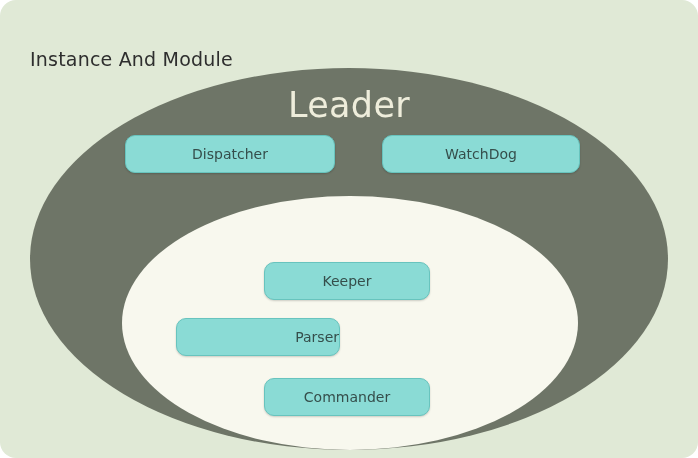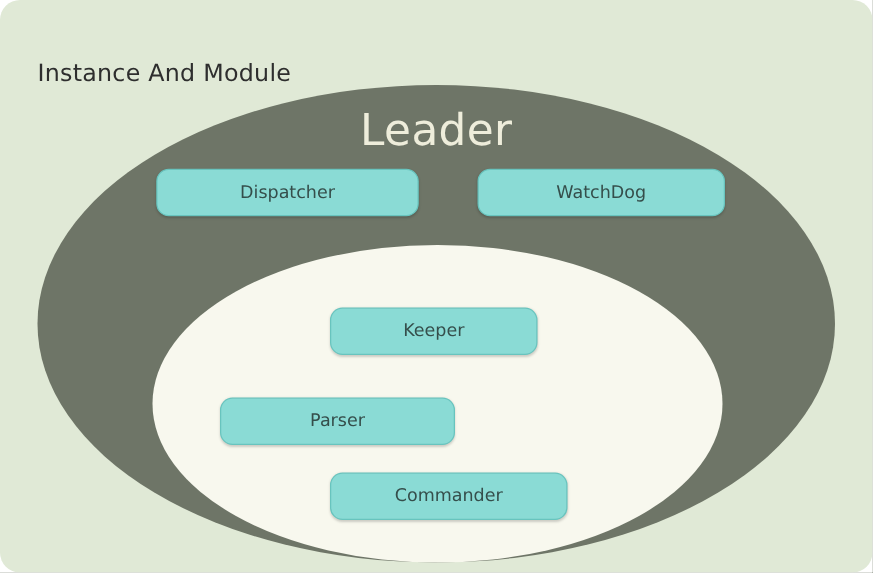--- a/index.html
+++ b/index.html
@@ -71,24 +71,24 @@
     box-shadow: 0 1px 2px rgba(0,0,0,0.18);
     display: flex;
     align-items: center;
     justify-content: center;
     font-size: 14px;
     color: var(--module-text, #354e4b);
     box-sizing: border-box;
   }
   .box-dispatcher { left: 125px; top: 135px; width: 210px; }
   .box-watchdog   { left: 362px; top: 135px; width: 198px; margin-left: 20px; }
-  .box-keeper     { left: 264px; top: 246px; width: 166px; }
-  .box-parser     { left: 176px; top: 318px; width: 188px; }
+  .box-keeper     { left: 264px; top: 262px; width: 166px; }
+  .box-parser     { left: 176px; top: 318px; width: 164px; justify-content: flex-end; }
   .box-executor   { left: 350px; top: 318px; width: 186px; }
-  .box-commander  { left: 264px; top: 378px; width: 190px; }
+  .box-commander  { left: 264px; top: 378px; width: 166px; }
 </style>
 </head>
 <body>
 
 <div class="canvas">
 
   <div class="diagram-title">Instance And Module</div>
 
   <div class="ellipse leader-ellipse"></div>
 

